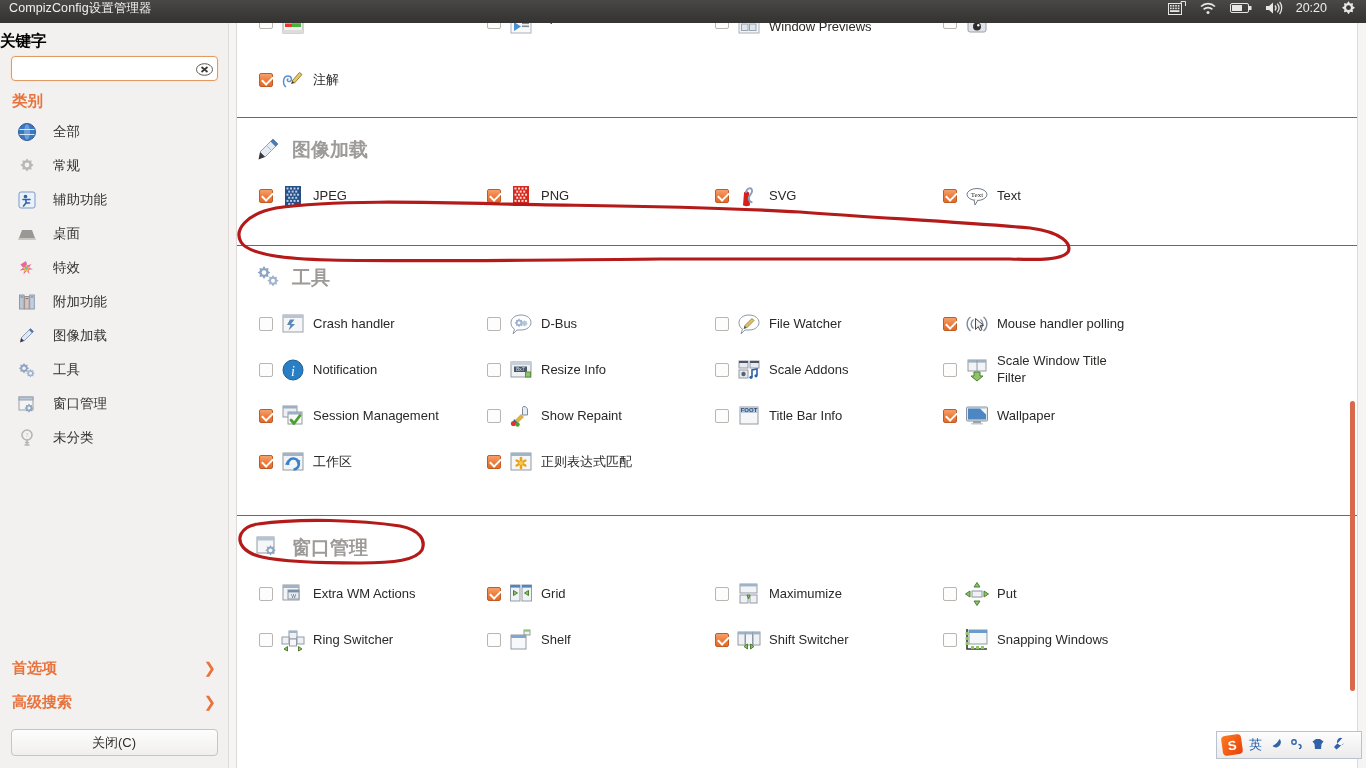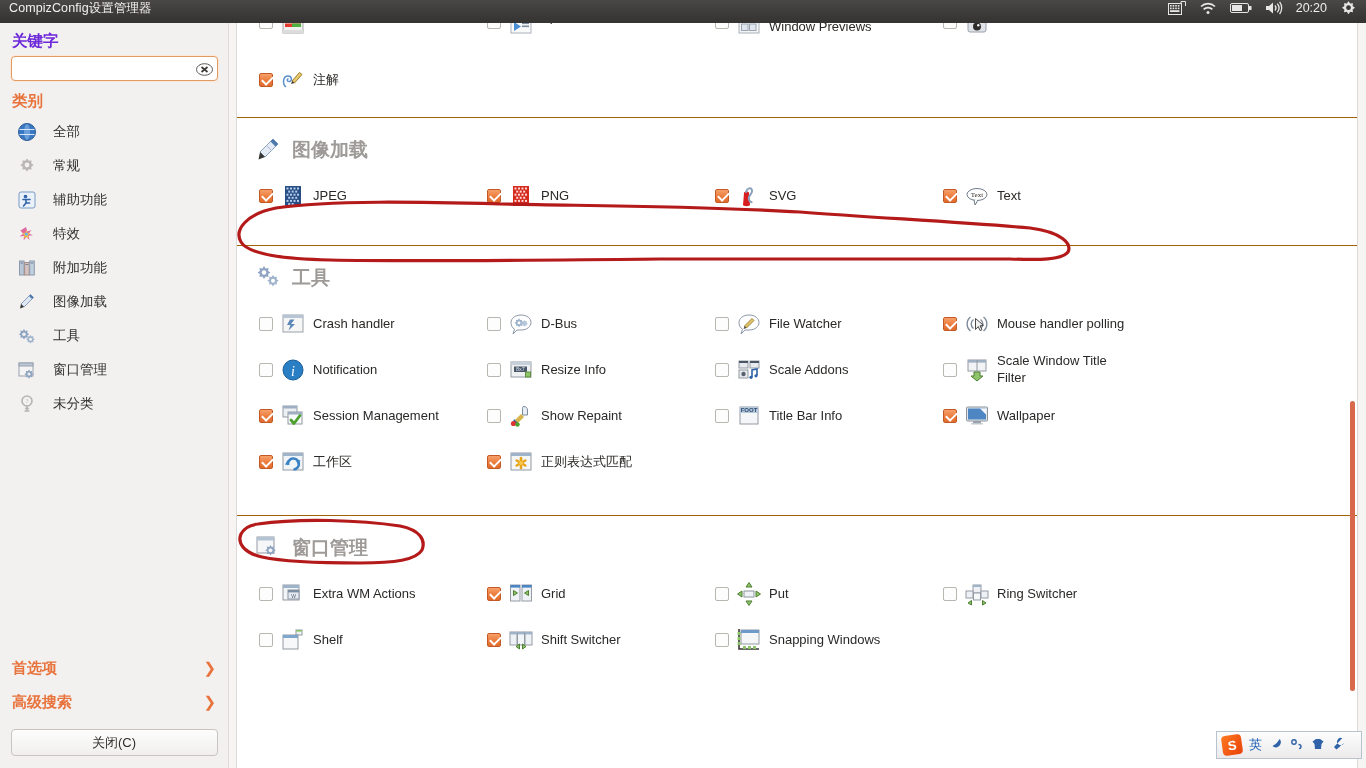--- a/index.html
+++ b/index.html
@@ -36,22 +36,22 @@
   }
 
   
   #sidebar {
     position: absolute; left: 0; top: 0; width: 229px; height: 745px;
     background: #f2f1f0;
     border-right: 1px solid #dedbd8;
     display: flex; flex-direction: column;
   }
   .side-head {
-    color: #6d28d9; font-size: 15.5px; font-weight: bold;
-    padding: 8px 0 4px 12px;
+    color: #000000; font-size: 15.5px; font-weight: bold;
+    padding: 8px 0 4px 0;
   }
   .search-wrap { padding: 0 11px; position: relative; }
   .search-box {
     width: 207px; height: 25px;
     border: 1px solid #e09a63; border-radius: 4px;
     background: #ffffff;
     box-shadow: 0 0 0 1px #fbe8d8;
     display: flex; align-items: center;
     padding: 0 4px 0 6px;
   }
@@ -276,20 +276,29 @@
         <span class="cicon">
           <svg width="20" height="20" viewBox="0 0 20 20">
               <rect x="2" y="2" width="16" height="16" rx="2" fill="#eaf1fa" stroke="#7b9bc4"></rect>
               <circle cx="8.5" cy="6.5" r="1.8" fill="#2f62a8"></circle>
               <path d="M6 9.5 L13 9.5 M9 9.5 L9 13 M9 13 L6.5 16 M9 13 L12.5 13" stroke="#2f62a8" stroke-width="1.6" fill="none" stroke-linecap="round"></path>
             </svg>
         </span>
         <span class="clabel">辅助功能</span>
       </div>
 
+      <div class="cat-item">
+        <span class="cicon">
+          <svg width="20" height="20" viewBox="0 0 20 20">
+              <path d="M5 6 L15 6 L18 14 L2 14 Z" fill="#9a9894"></path>
+              <rect x="1" y="14" width="18" height="2" rx="1" fill="#c9c7c4"></rect>
+            </svg>
+        </span>
+        <span class="clabel">桌面</span>
+      </div>
 
       <div class="cat-item">
         <span class="cicon">
           <svg width="20" height="20" viewBox="0 0 20 20">
               <path d="M9 3 L10.4 7.4 L14.5 6 L11.8 9.6 L16 11.3 L11.5 11.8 L12.6 16 L9.4 13 L6.6 16.6 L7 12.1 L2.6 12.4 L6.2 9.8 L3.4 6.4 Z" fill="#e06a9e"></path>
               <path d="M9.5 6 L10.6 9 L13.5 9.6 L11 11.5 L11.6 14.4 L9.2 12.8 L6.8 14.2 L7.5 11.4 L5.4 9.4 L8.3 9 Z" fill="#f5c33e"></path>
               <circle cx="9.4" cy="10.1" r="1.7" fill="#6bb4e4"></circle>
             </svg>
         </span>
         <span class="clabel">特效</span>
@@ -766,20 +775,33 @@
             <svg width="26" height="26" viewBox="0 0 26 26">
                 <rect x="2.5" y="4" width="9.5" height="16" fill="#f0f3f6" stroke="#939aa3"></rect>
                 <rect x="2.5" y="4" width="9.5" height="2.6" fill="#4a86c6"></rect>
                 <rect x="14" y="4" width="9.5" height="16" fill="#f0f3f6" stroke="#939aa3"></rect>
                 <rect x="14" y="4" width="9.5" height="2.6" fill="#4a86c6"></rect>
                 <path d="M9.5 12 L5.5 9.5 L5.5 14.5 Z" fill="#8cc46a" stroke="#4f7f33"></path>
                 <path d="M16.5 12 L20.5 9.5 L20.5 14.5 Z" fill="#8cc46a" stroke="#4f7f33"></path>
               </svg>
           </span>
           <span class="pname">Grid</span>
+        </div>
+        <div class="plugin">
+          <span class="cb off"></span>
+          <span class="picon">
+            <svg width="26" height="26" viewBox="0 0 26 26">
+                <rect x="4" y="3" width="17" height="9" fill="#f2f4f7" stroke="#939aa3"></rect>
+                <rect x="4" y="3" width="17" height="2.4" fill="#9fb3c8"></rect>
+                <rect x="4" y="14" width="8" height="8" fill="#eef1f5" stroke="#939aa3"></rect>
+                <rect x="14" y="14" width="7" height="8" fill="#eef1f5" stroke="#939aa3"></rect>
+                <path d="M11 14 L14 14 L12.5 18 Z" fill="#8cc46a" stroke="#4f7f33"></path>
+              </svg>
+          </span>
+          <span class="pname">Maximumize</span>
         </div>
         <div class="plugin">
           <span class="cb off"></span>
           <span class="picon">
             <svg width="26" height="26" viewBox="0 0 26 26">
                 <rect x="8" y="10" width="10" height="6" fill="#f0f2f5" stroke="#8c96a2"></rect>
                 <g fill="#8cc46a" stroke="#4f7f33">
                   <path d="M13 1.5 L16 6 L10 6 Z"></path>
                   <path d="M13 24.5 L10 20 L16 20 Z"></path>
                   <path d="M1.5 13 L6 10 L6 16 Z"></path>

